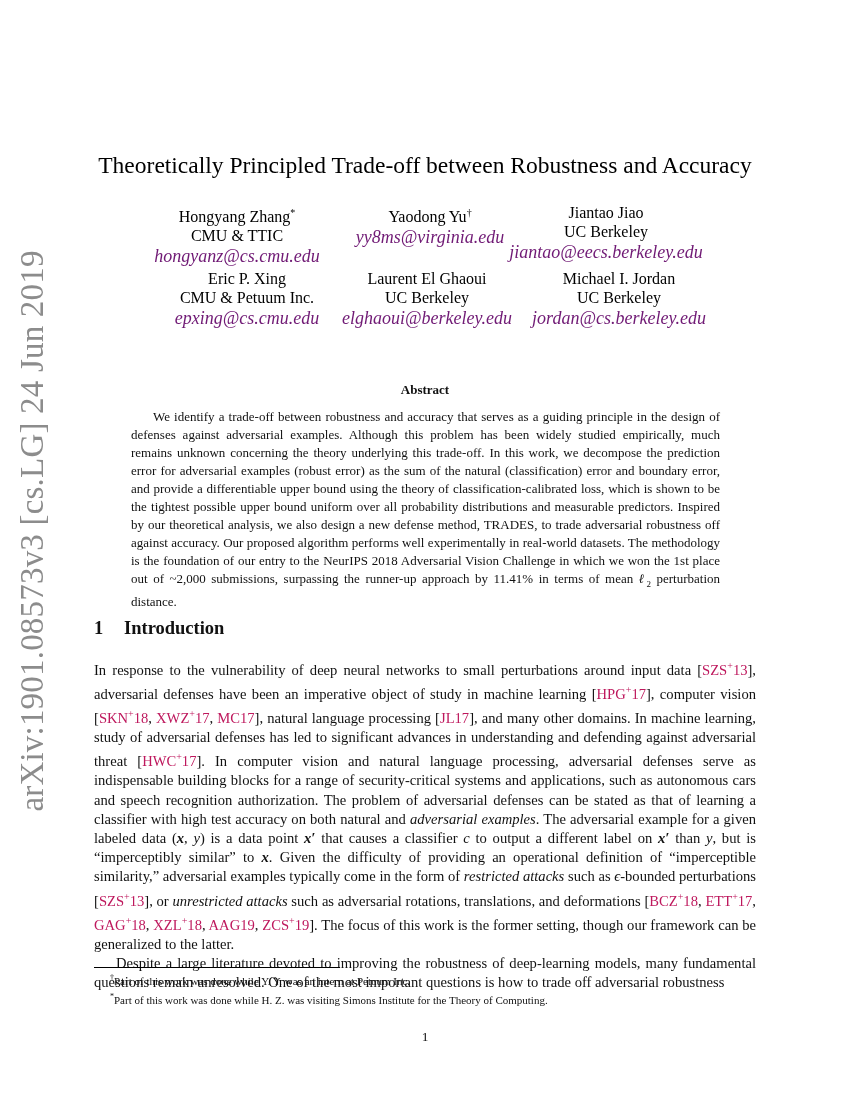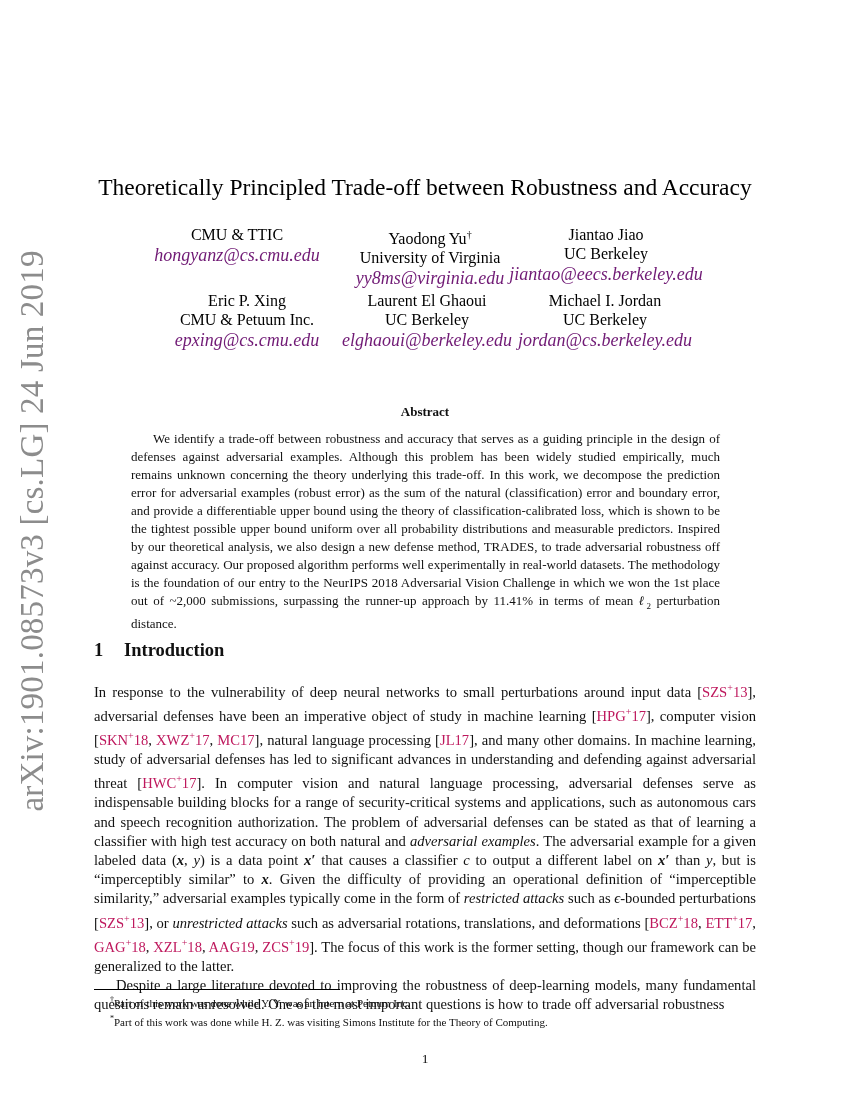--- a/index.html
+++ b/index.html
@@ -1,18 +1,18 @@
 <!DOCTYPE html>
 <html><head>
 <meta charset="utf-8">
 <style>
   html, body { margin:0; padding:0; background:#ffffff; }
   body { width:850px; height:1100px; position:relative; overflow:hidden;
          font-family:"Liberation Serif", serif; color:#111; }
-  .abs { position:absolute;margin-top:22px; }
+  .abs { position:absolute; }
   .arxiv { position:absolute; left:12px; top:296px; width:40px; height:470px; }
   .arxiv span { position:absolute; left:50%; top:50%; white-space:nowrap;
                 transform:translate(-50%,-50%) rotate(-90deg);
                 font-family:"Liberation Serif", serif; font-size:33px; color:#8c8c8c; letter-spacing:0.2px; }
   .title { left:0; width:850px; top:152px; text-align:center; font-size:23.5px; color:#000; }
   .author { text-align:center; width:200px; }
   .author .name, .author .aff { font-size:16px; line-height:19px; color:#000; }
   .author .email { font-size:18px; line-height:16px; margin-top:3px; color:#701a75;font-style:italic; }
   .author sup { font-size:10px; }
   .abstract-head { left:0; width:850px; top:382px; text-align:center; font-weight:bold; font-size:13px; }
@@ -37,45 +37,45 @@
 </head>
 <body>
 
 <div class="arxiv">
   <span>arXiv:1901.08573v3  [cs.LG]  24 Jun 2019</span>
 </div>
 
 <div class="abs title">Theoretically Principled Trade-off between Robustness and Accuracy</div>
 
 <div class="abs author" style="left:137px; top:203px;">
+  <div class="name"><span>Hongyang Zhang</span><sup>*</sup></div>
   <div class="aff">CMU &amp; TTIC</div>
   <div class="email">hongyanz@cs.cmu.edu</div>
 </div>
 <div class="abs author" style="left:330px; top:203px;">
   <div class="name"><span>Yaodong Yu</span><sup>†</sup></div>
-  <div class="aff">University of Virginia</div>
   <div class="email">yy8ms@virginia.edu</div>
 </div>
 <div class="abs author" style="left:506px; top:203px;">
   <div class="name">Jiantao Jiao</div>
   <div class="aff">UC Berkeley</div>
   <div class="email">jiantao@eecs.berkeley.edu</div>
 </div>
 
 <div class="abs author" style="left:147px; top:269px;">
   <div class="name">Eric P. Xing</div>
   <div class="aff">CMU &amp; Petuum Inc.</div>
   <div class="email">epxing@cs.cmu.edu</div>
 </div>
 <div class="abs author" style="left:327px; top:269px;">
   <div class="name">Laurent El Ghaoui</div>
   <div class="aff">UC Berkeley</div>
   <div class="email">elghaoui@berkeley.edu</div>
 </div>
-<div class="abs author" style="left:505px; top:269px;">
+<div class="abs author" style="left:519px; top:269px;">
   <div class="name">Michael I. Jordan</div>
   <div class="aff">UC Berkeley</div>
   <div class="email">jordan@cs.berkeley.edu</div>
 </div>
 
 <div class="abs abstract-head">Abstract</div>
 <div class="abs abstract">
   <p><span>We identify a trade-off between robustness and accuracy that serves as a guiding principle in the design of defenses against adversarial examples.  Although this problem has been widely studied empirically, much remains unknown concerning the theory underlying this trade-off.  In this work, we decompose the prediction error for adversarial examples (robust error) as the sum of the natural (classification) error and boundary error, and provide a differentiable upper bound using the theory of classification-calibrated loss, which is shown to be the tightest possible upper bound uniform over all probability distributions and measurable predictors. Inspired by our theoretical analysis, we also design a new defense method, TRADES, to trade adversarial robustness off against accuracy. Our proposed algorithm performs well experimentally in real-world datasets. The methodology is the foundation of our entry to the NeurIPS 2018 Adversarial Vision Challenge in which we won the 1st place out of ~2,000 submissions, surpassing the runner-up approach by </span><span class="math" style="font-style:normal">11.41%</span><span> in terms of mean </span><span class="math">ℓ</span><sub style="font-size:9px">2</sub><span> perturbation distance.</span></p>
 </div>
 

